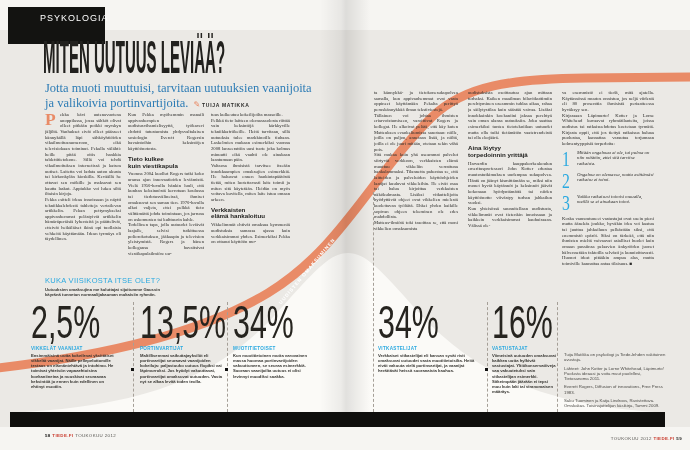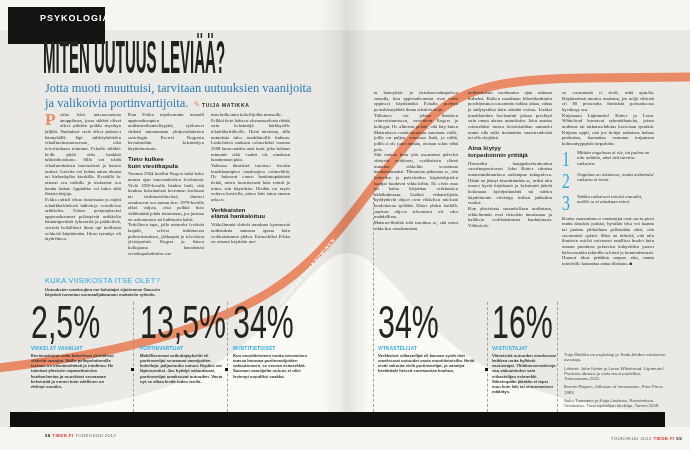--- a/index.html
+++ b/index.html
@@ -5,21 +5,21 @@
   html,body{margin:0;padding:0;}
   body{width:690px;height:450px;position:relative;overflow:hidden;background:#ebe9e5;font-family:"Liberation Sans",sans-serif;}
   .abs{position:absolute;}
   .serif{font-family:"Liberation Serif",serif;}
   .preline{white-space:pre-line;}
   
   .strip-top{left:0;top:0;width:690px;height:30px;background:#f6f5f2;}
   .strip-bottom{left:0;top:427px;width:690px;height:23px;background:#f6f5f2;}
   .gutter{left:320px;top:0;width:50px;height:412px;background:linear-gradient(90deg,rgba(0,0,0,0) 0%,rgba(0,0,0,.06) 42%,rgba(0,0,0,.10) 52%,rgba(0,0,0,0) 100%);z-index:6;pointer-events:none;}
   
-  .kicker{left:8px;top:7px;width:97px;height:37px;background:#131311;color:#fff;font-size:9px;font-weight:700;letter-spacing:1px;line-height:22px;padding-left:32px;box-sizing:border-box;z-index:3;}
+  .kicker{left:8px;top:7px;width:97px;height:37px;background:#131311;color:#fff;font-size:9px;font-weight:400;letter-spacing:1px;line-height:22px;padding-left:32px;box-sizing:border-box;z-index:3;}
   
   .title{left:43px;top:36px;font-size:47px;font-weight:700;color:#22211e;line-height:42px;white-space:nowrap;transform:scaleX(.32);transform-origin:0 0;z-index:3;}
   .subtitle-wrap{left:45px;top:81px;width:300px;font-size:12.5px;line-height:15px;color:#2d7cb5;z-index:3;}
   .byline-icon{color:#e98b67;font-size:8px;margin:0 2px 0 5px;}
   .byline{font-family:"Liberation Sans",sans-serif;font-size:5px;font-weight:700;letter-spacing:.7px;color:#2c2c2a;}
   
   .col{position:absolute;text-align:justify;font-family:"Liberation Serif",serif;font-size:4.7px;line-height:5.65px;color:#2a2a28;overflow:hidden;z-index:3;}
   .subhead{font-family:"Liberation Sans",sans-serif;font-weight:700;font-size:6.2px;line-height:6.9px;color:#1d1d1b;margin:4px 0 2px;white-space:pre-line;text-align:left;}
   .dropcap{float:left;width:13px;font-size:17.5px;line-height:15px;font-weight:700;color:#e98b67;margin:0 2px 0 0;}
   

